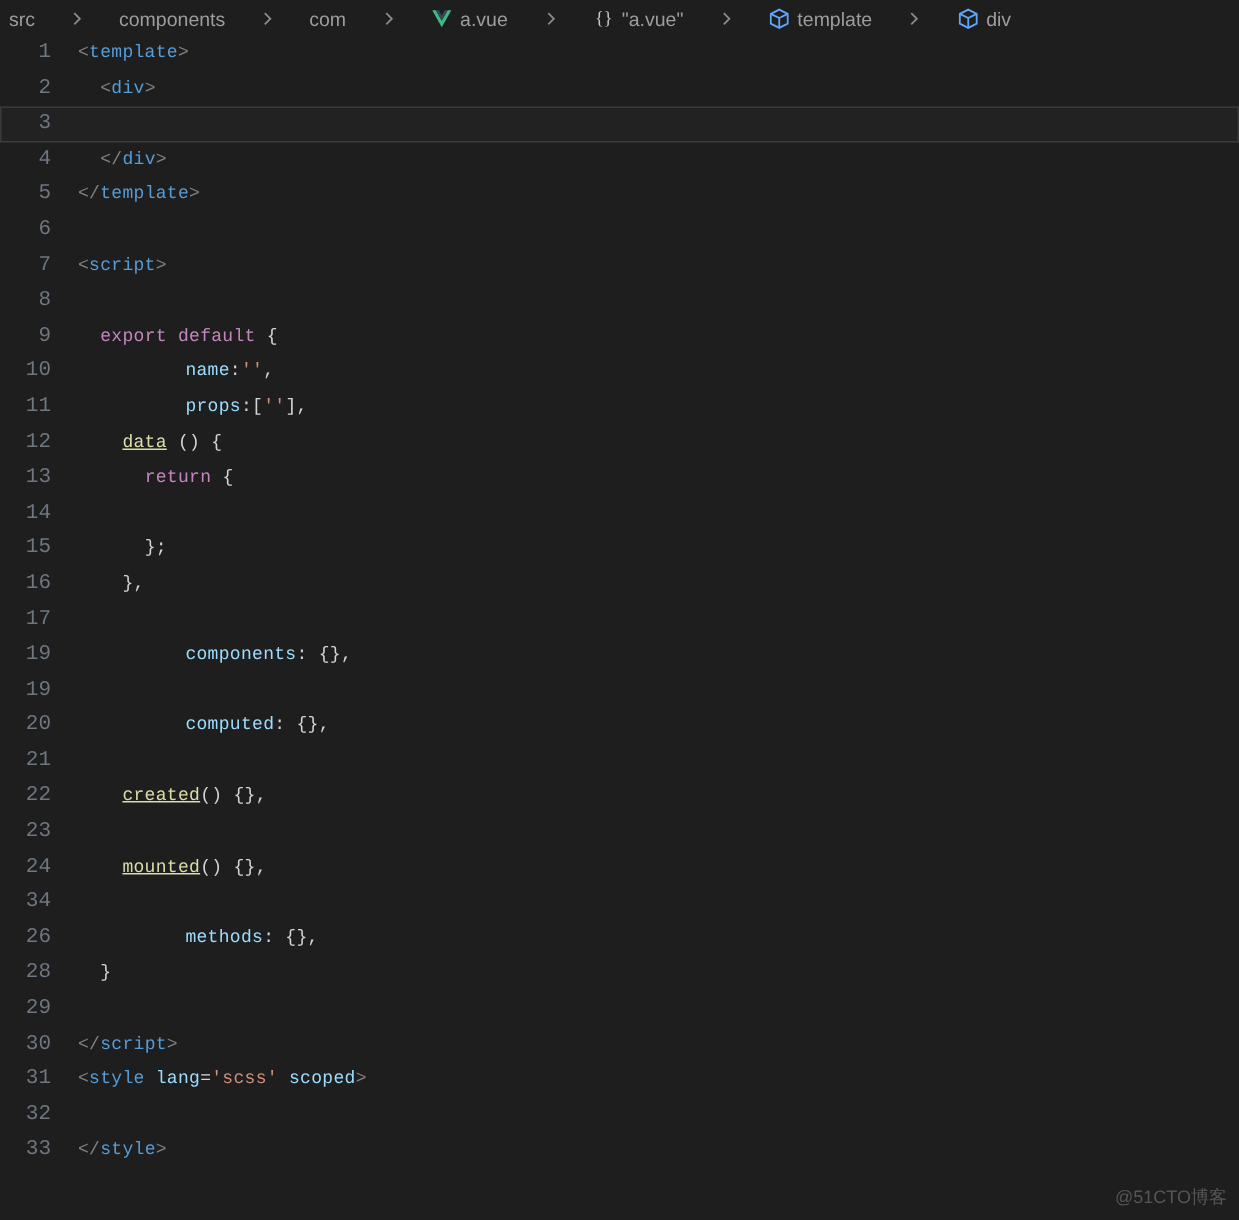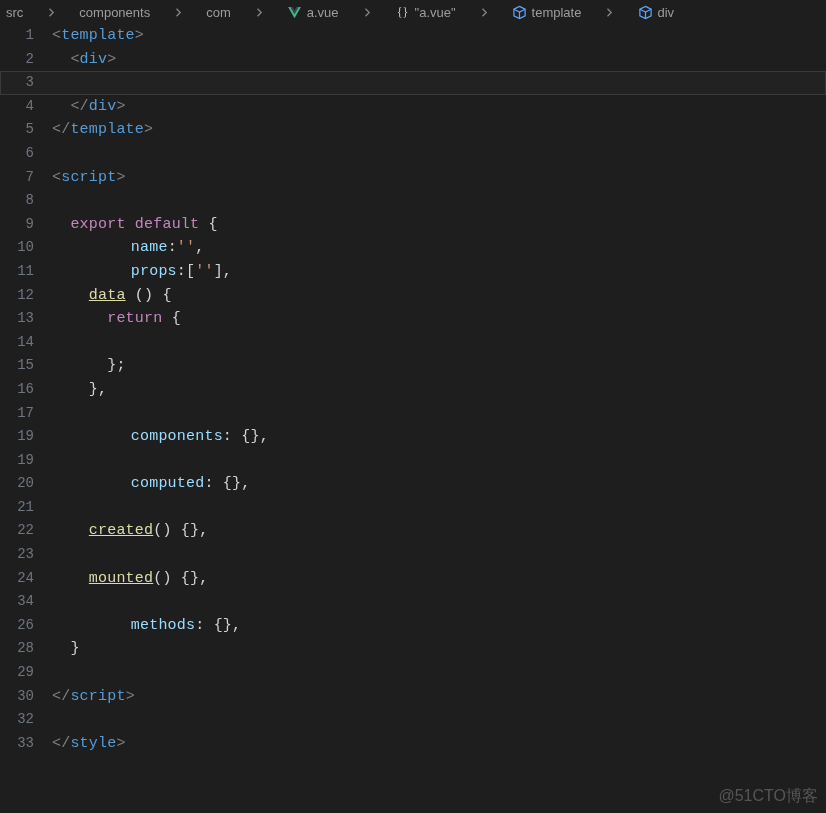--- a/index.html
+++ b/index.html
@@ -47,38 +47,38 @@
     min-width:52px;
     text-align: right;
     padding-right: 18px;
     color: #6e7681;
     font-size: 14px;
     user-select: none;
   }
   .code {
     white-space: pre;
     letter-spacing: 0.2px;
-    font-size:15px;
+    font-size:12px;
   }
   
   .t-punct   { color: #808080; }
   .t-tag     { color: #569cd6; }
   .t-attr    { color: #9cdcfe; }
   .t-string  { color: #ce9178; }
   .t-keyword { color: #c586c0; font-family: Liberation Mono, monospace; }
   .t-prop    { color: #9cdcfe; margin-left: 42px; }
   .t-func    { color: #dcdcaa; text-decoration: underline; }
   .t-plain   { color: #d4d4d4; }
   .t-brace   { color: #d4d4d4; }
   .watermark {
     position: absolute;
     right: 8px;
     bottom: 6px;
     color: #7a7a7a;
-    font-size: 16px;
+    font-size: 12px;
     font-family: "Segoe UI","Microsoft YaHei", sans-serif;
     opacity: .6;
   }
 </style>
 </head>
 <body>
 
 <div class="breadcrumb" id="breadcrumb">
     <span class="crumb">
       <span>src</span>
@@ -267,20 +267,24 @@
     </div>
     <div class="line">
       <div class="gutter">29</div>
       <div class="code"></div>
     </div>
     <div class="line">
       <div class="gutter">30</div>
       <div class="code"><span class="t-punct">&lt;/</span><span class="t-tag">script</span><span class="t-punct">&gt;</span></div>
     </div>
     <div class="line">
+      <div class="gutter">31</div>
+      <div class="code"><span class="t-punct">&lt;</span><span class="t-tag">style</span><span class="t-plain"> </span><span class="t-attr">lang</span><span class="t-plain">=</span><span class="t-string">'scss'</span><span class="t-plain"> </span><span class="t-attr">scoped</span><span class="t-punct">&gt;</span></div>
+    </div>
+    <div class="line">
       <div class="gutter">32</div>
       <div class="code"></div>
     </div>
     <div class="line">
       <div class="gutter">33</div>
       <div class="code"><span class="t-punct">&lt;/</span><span class="t-tag">style</span><span class="t-punct">&gt;</span></div>
     </div>
   </div>
 
 <div class="watermark">@51CTO博客</div>

